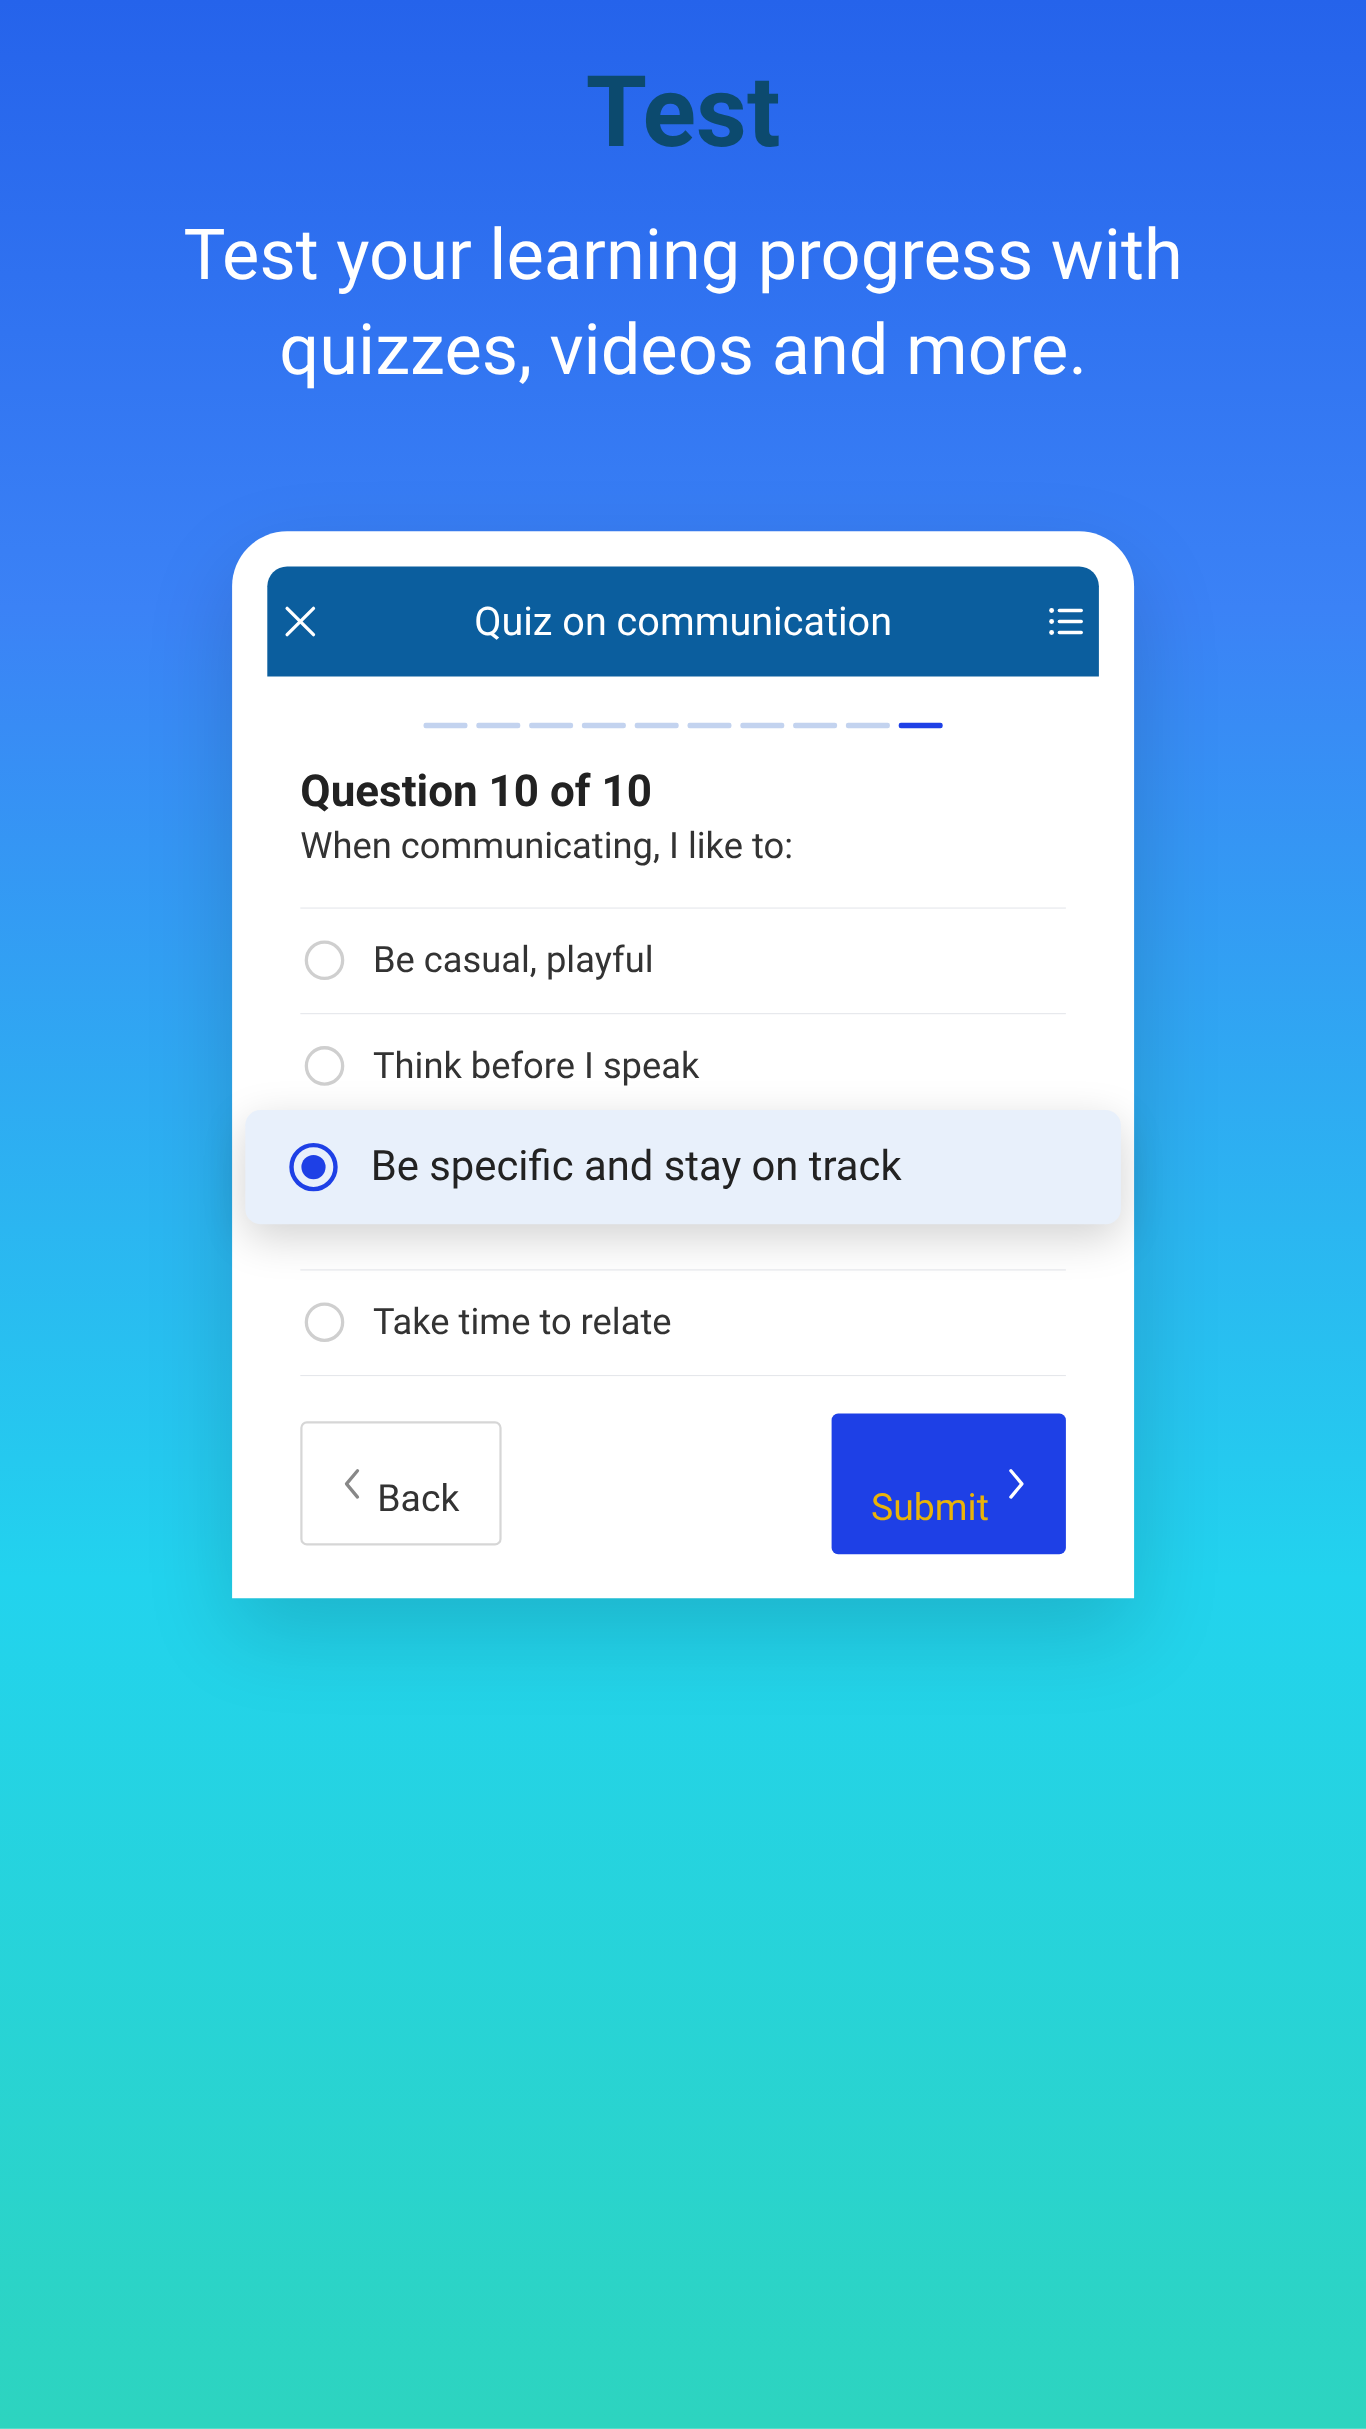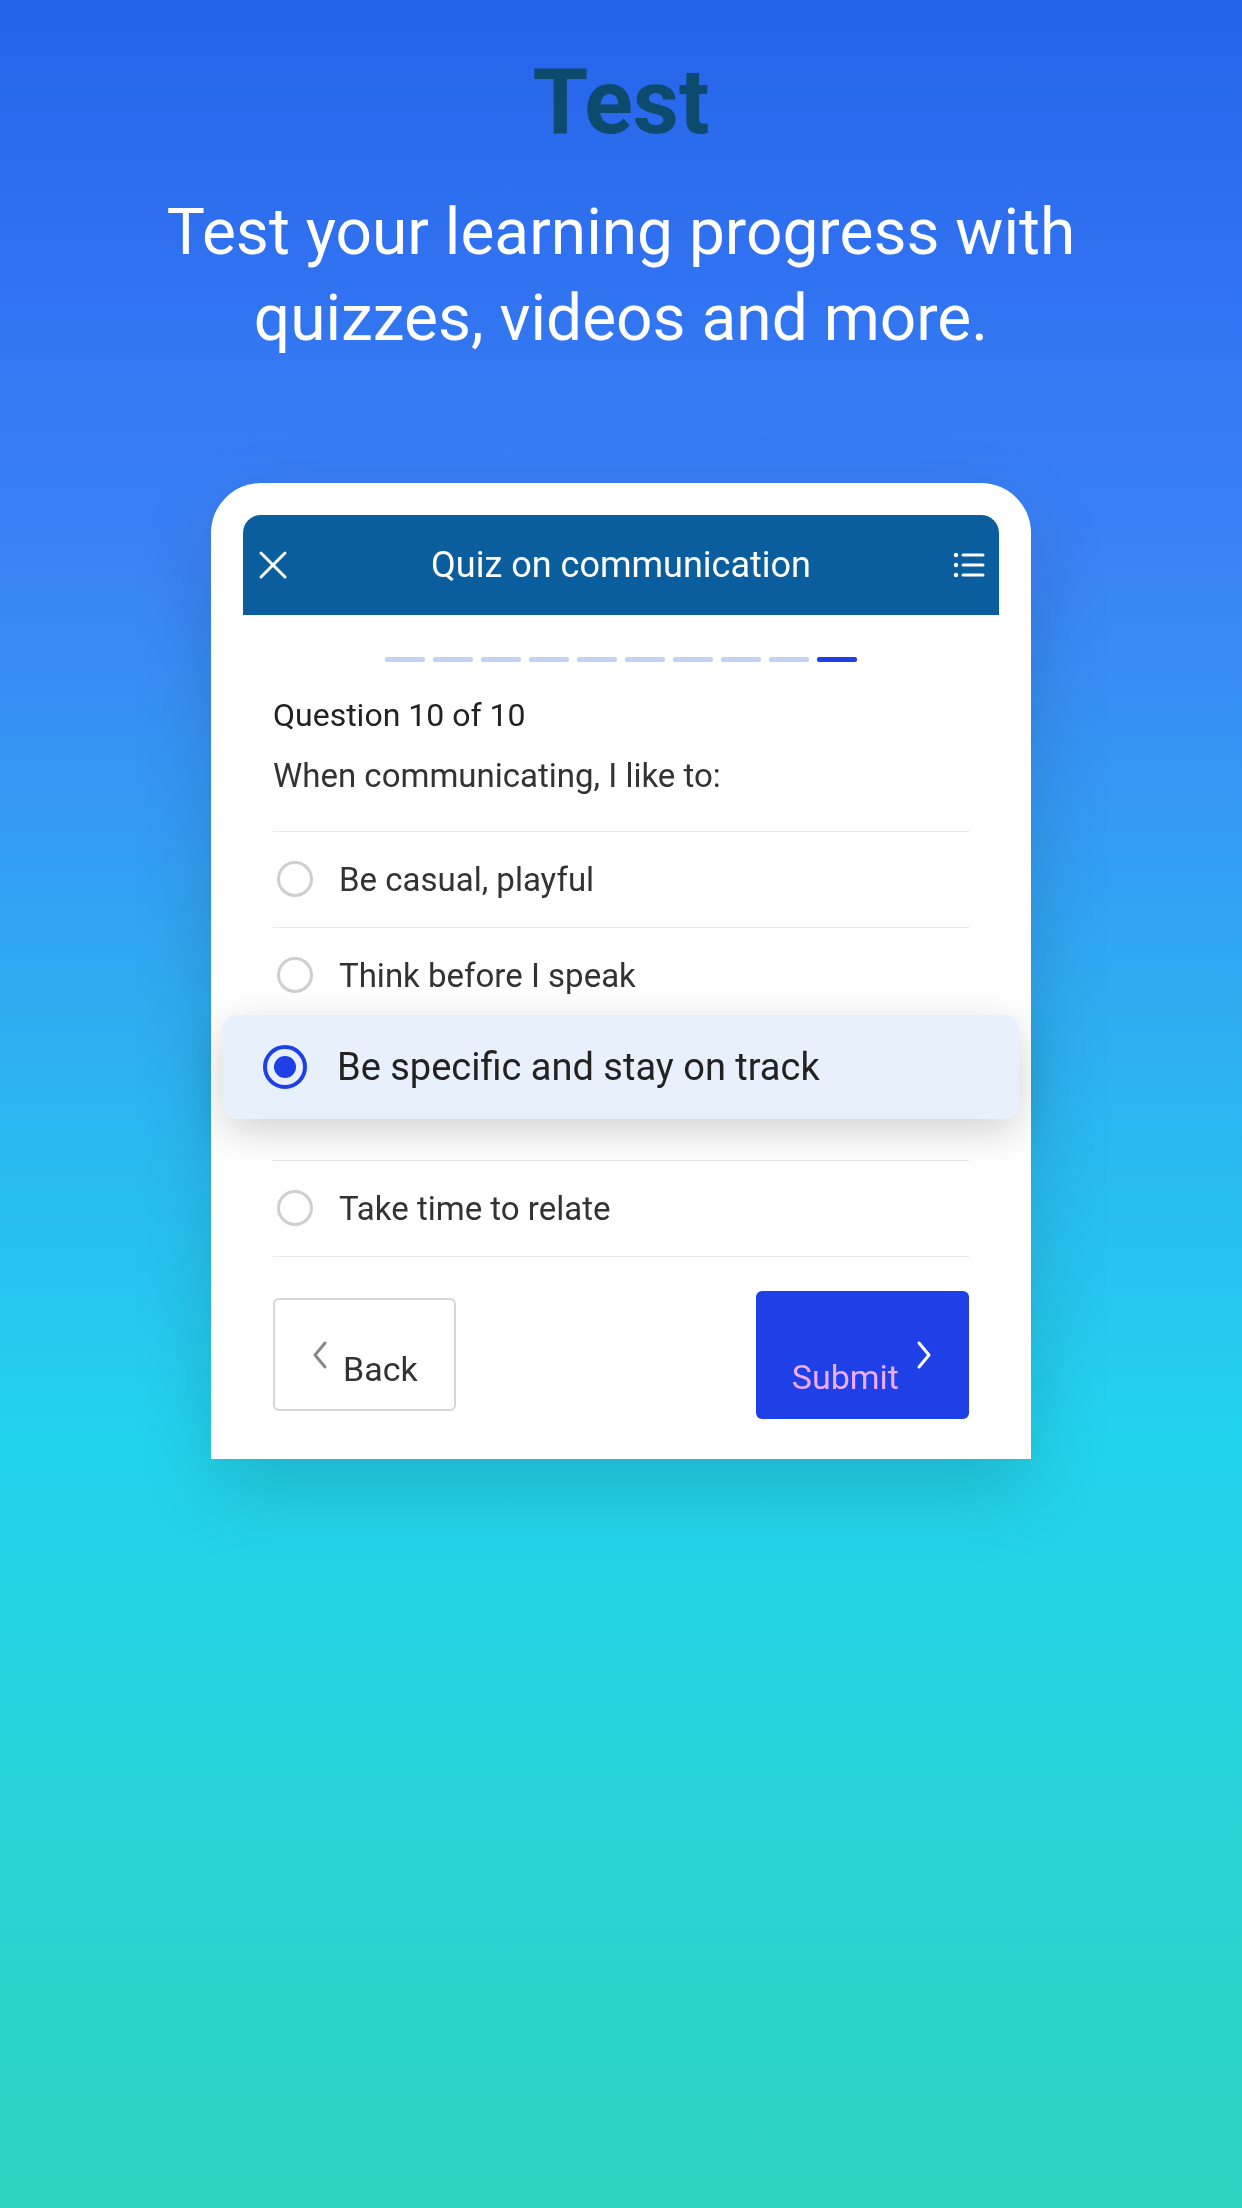--- a/index.html
+++ b/index.html
@@ -99,24 +99,24 @@
 
     .progress-seg.active {
       background: #1e40e6;
     }
 
     .content-area {
       padding: 0 30px 40px 30px;
     }
 
     .question-number {
-      font-size: 32px;
-      font-weight: 400;
+      font-size: 40px;
+      font-weight: 700;
       color: #222222;
-      margin-bottom: 22px;
+      margin-bottom: 7px;
     }
 
     .question-text {
       font-size: 33px;
       color: #333333;
       font-weight: 400;
       padding-bottom: 36px;
       border-bottom: 1px solid #e5e7eb;
     }
 
@@ -222,21 +222,21 @@
       align-items: center;
       gap: 16px;
       padding: 22px 36px;
       background: #1e40e6;
       border-radius: 6px;
       cursor: pointer;
     }
 
     .submit-btn-text {
       font-size: 34px;
-      color: #f0abfc;
+      color: #eab308;
       margin-top: 44px;
     }
 
     .option-row.last-before-selected {
       border-bottom: none;
     }
   </style>
 </head>
 <body>
 

